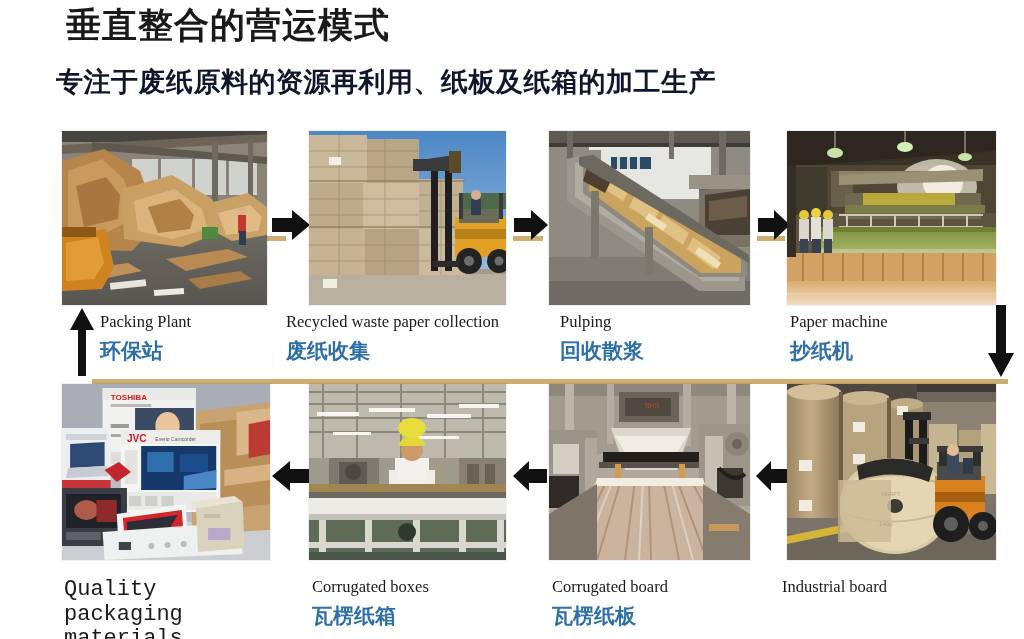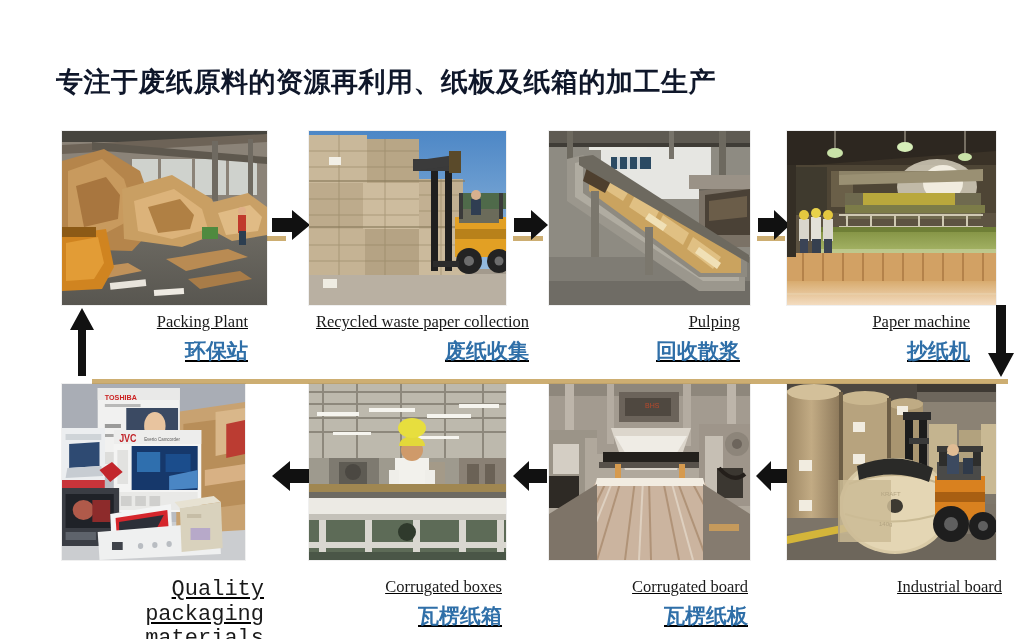--- a/index.html
+++ b/index.html
@@ -52,23 +52,22 @@
   }
   .photo svg{display:block;width:100%;height:100%;}
 
   
   .arrow{position:absolute;}
   .arrow svg{display:block;}
 
   
   .caption{
     position:absolute;
-    text-align:right;
+    text-align:left;
     line-height:1.12;
-    text-decoration:underline;
   }
   .cap-en{
     display:block;
     font-family:"Liberation Serif", serif;
     font-size:16.5px;
     color:#1a1a1a;
     white-space:nowrap;
   }
   .cap-en.mono{
     font-family:"Liberation Mono", monospace;
@@ -84,20 +83,21 @@
     white-space:nowrap;
     margin-top:9px;
   }
   .cap-zh.small{font-size:19px;}
 </style>
 </head>
 <body>
 
 <div class="slide">
 
+  <div class="title">垂直整合的营运模式</div>
   <div class="subtitle">专注于废纸原料的资源再利用、纸板及纸箱的加工生产</div>
 
   <div class="connector conn-row1"></div>
   <div class="connector conn-row1b"></div>
   <div class="connector conn-row1c"></div>
   <div class="connector conn-row2-long"></div>
 
   <div class="photo" style="left:62px;top:131px;width:205px;height:174px;">
     <svg viewBox="0 0 205 174" preserveAspectRatio="none">
       <defs>
@@ -388,21 +388,21 @@
   <div class="caption" style="left:790px;top:313px;width:180px;">
     <span class="cap-en">Paper machine</span>
     <span class="cap-zh">抄纸机</span>
   </div>
 
   <div class="caption" style="left:560px;top:313px;width:180px;">
     <span class="cap-en">Pulping</span>
     <span class="cap-zh">回收散浆</span>
   </div>
 
-  <div class="photo" style="left:62px;top:384px;width:183px;height:176px;">
+  <div class="photo" style="left:62px;top:384px;width:208px;height:176px;">
     <svg viewBox="0 0 205 176" preserveAspectRatio="none">
       <rect width="205" height="176" fill="#b9bcc2"></rect>
       <rect x="0" y="0" width="205" height="92" fill="#a9adb5"></rect>
       <rect x="0" y="138" width="205" height="38" fill="#cbcdd0"></rect>
 
       <polygon points="128,28 205,18 205,146 128,150" fill="#c8a271"></polygon>
       <polygon points="136,40 205,32 205,120 136,128" fill="#b88e59"></polygon>
       <polygon points="172,28 205,24 205,66 172,72" fill="#d9b78a"></polygon>
       <polygon points="184,40 205,36 205,70 184,74" fill="#bb3c32"></polygon>
       <polygon points="160,86 205,80 205,96 160,102" fill="#d8b184"></polygon>

